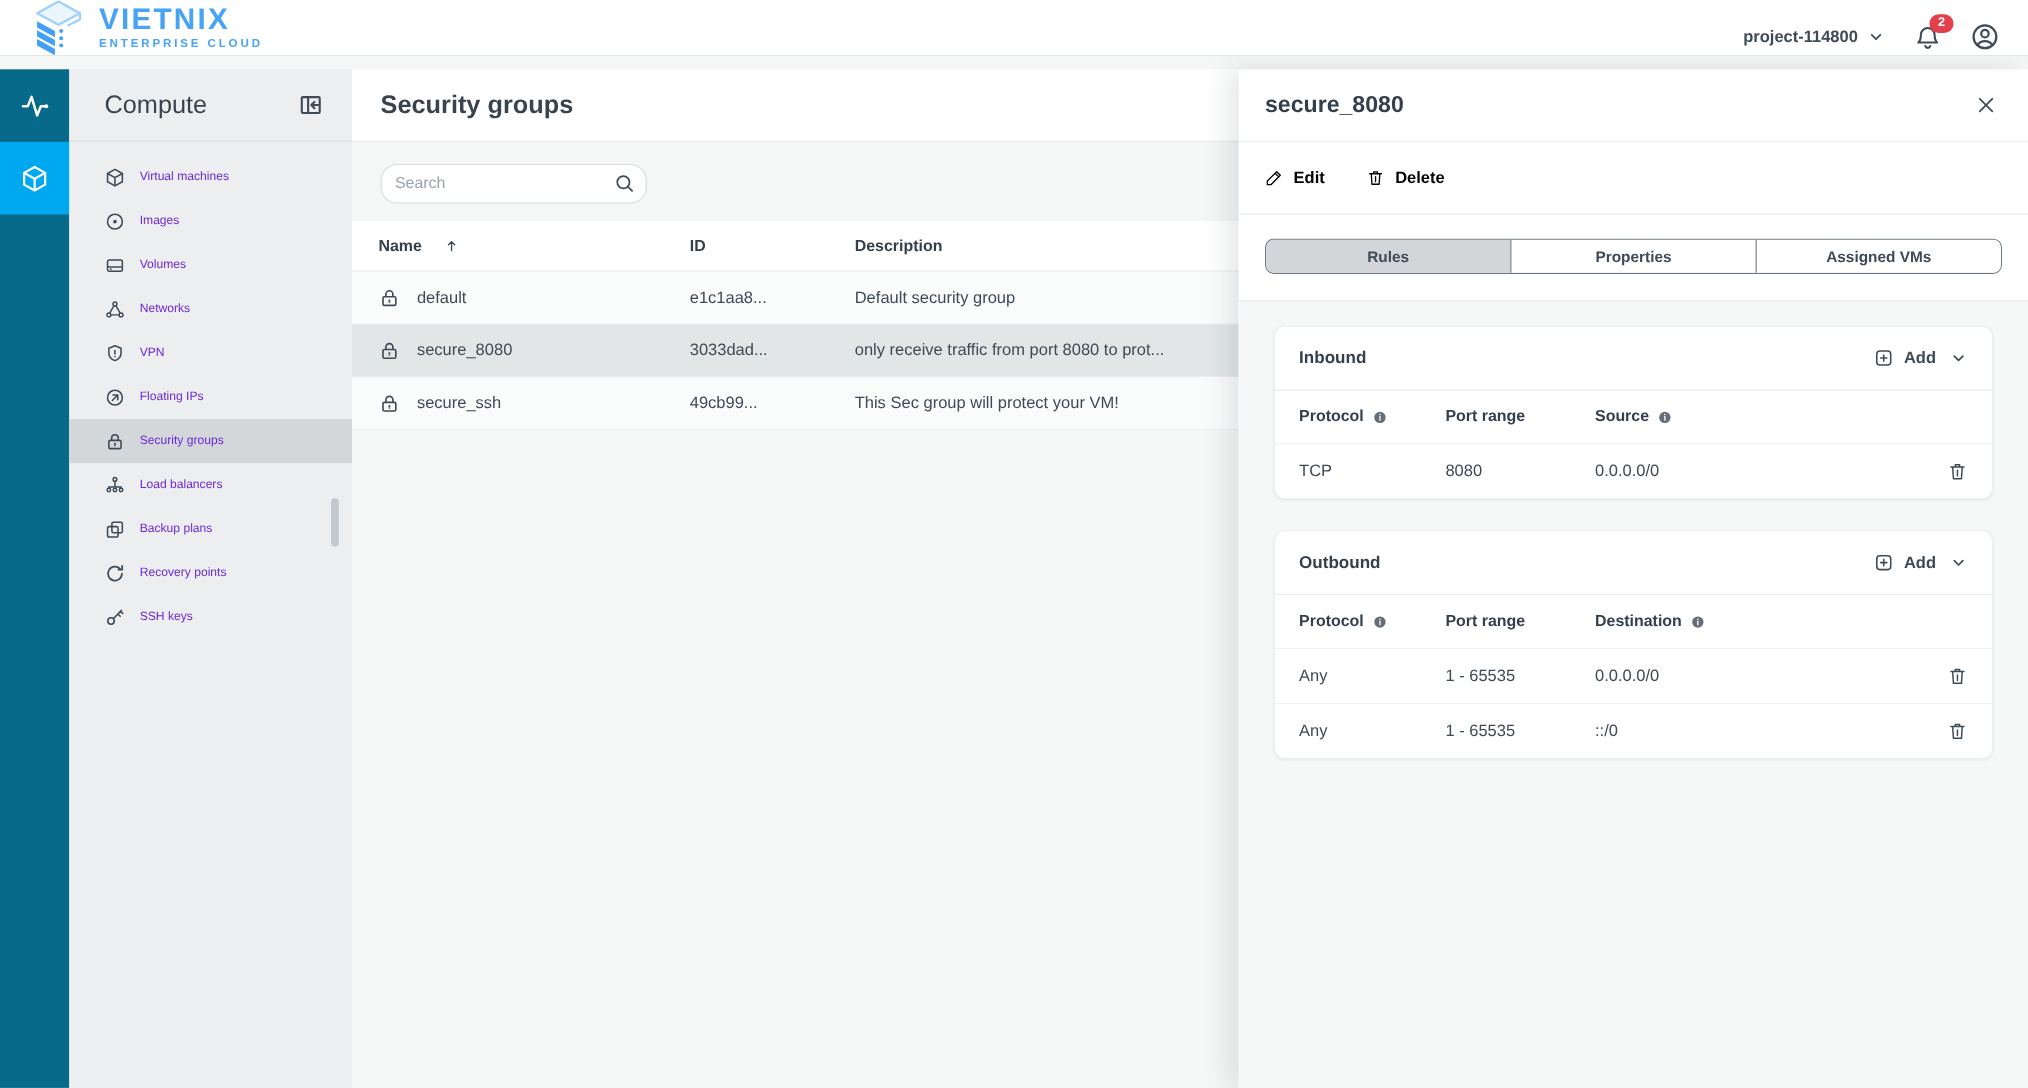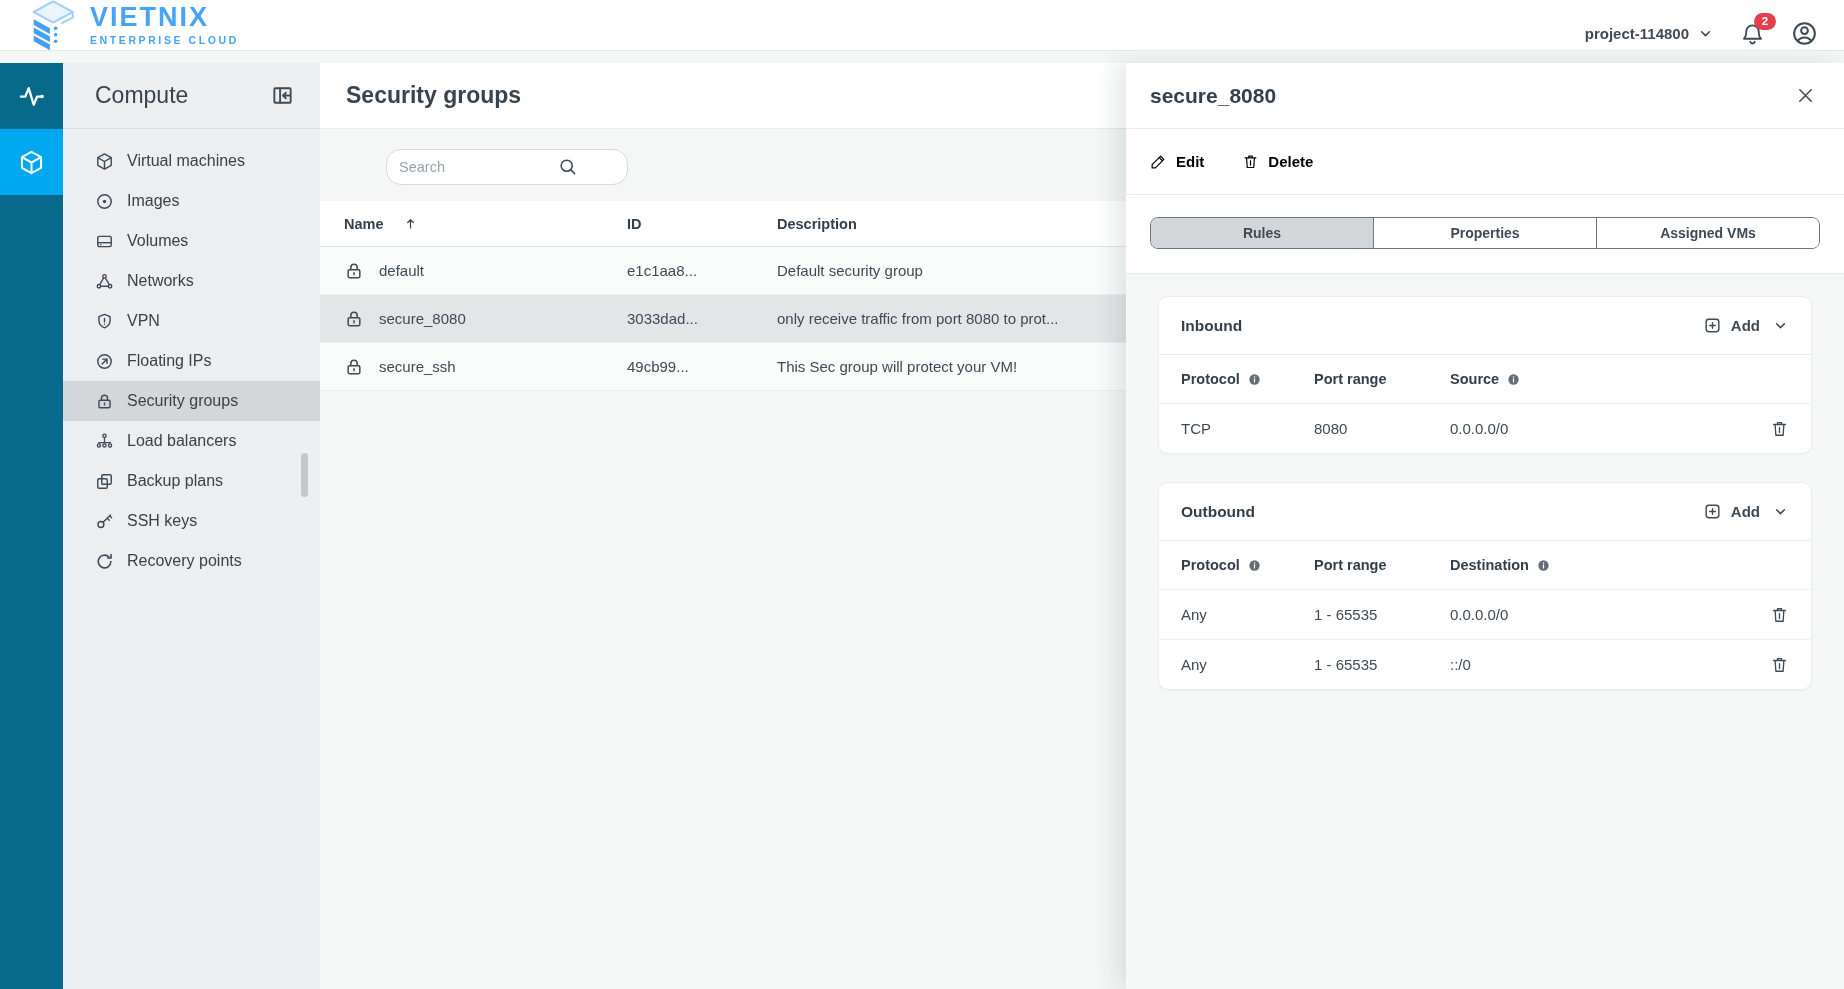--- a/index.html
+++ b/index.html
@@ -31,35 +31,35 @@
   .rail-item.active { background:#00a9ef; }
 
   
   .sidebar { position:absolute; top:63px; left:63px; width:257px; bottom:0; background:#eceef0; z-index:20; }
   .sidebar-header { height:66px; display:flex; align-items:center; justify-content:space-between;
                     padding:0 26px 0 32px; border-bottom:1px solid #dcdfe2; }
   .sidebar-title { font-size:23px; color:#38434e; }
   .collapse-btn { color:#3e4a56; cursor:pointer; }
   .menu { padding-top:12px; }
   .menu-item { height:40px; display:flex; align-items:center; gap:13px; padding:0 12px 0 32px;
-               font-size:16px; color:#404040; cursor:pointer; }
+               font-size:11px; color:#6d28d9; cursor:pointer; }
   .menu-item.selected { background:#d3d7d9; }
   .menu-item svg { color:#3e4a56; }
   .sidebar-thumb { position:absolute; right:12px; top:390px; width:7px; height:44px;
                    background:#c3c8cc; border-radius:4px; }
 
   
   .main { position:absolute; top:63px; left:320px; width:806px; bottom:0; background:#f5f6f6; z-index:10; }
   .main-titlebar { height:66px; background:#fff; border-bottom:1px solid #e8eaec;
                    display:flex; align-items:center; padding:0 26px; }
   .page-title { font-size:23px; color:#38434e; }
   .search-wrap { position:relative; width:242px; height:36px; margin:20px 0 16px 26px; }
   .search-wrap input { width:100%; height:100%; border:1px solid #d6dadd; border-radius:15px;
                        background:#fff; padding:0 38px 0 12px; font-size:14.5px; color:#3e4a56;
-                       font-family:"Liberation Sans", sans-serif; outline:none;margin-left:40px; }
+                       font-family:"Liberation Sans", sans-serif; outline:none; }
   .search-wrap input::placeholder { color:#9aa3ad; }
   .search-ic { position:absolute; right:11px; top:8px; color:#3e4a56; }
 
   .table { background:#fff; }
   .trow { display:flex; align-items:center; height:48px; padding:0 0 0 24px;
           border-bottom:1px solid #eceeef; font-size:15px; cursor:pointer; background:#fafbfb; }
   .trow.thead { height:46px; font-size:14.5px; font-weight:bold; color:#333f4b; cursor:default;
                 background:#fff; border-bottom:1px solid #e4e7e9; }
   .trow.selected { background:#e2e6e7; }
   .c-name { width:283px; display:flex; align-items:center; gap:15px; }
@@ -374,29 +374,29 @@
         <span>Load balancers</span>
       </div>
       <div class="menu-item">
         <svg class="ic" width="19" height="19">
             <use href="#i-copy"></use>
           </svg>
         <span>Backup plans</span>
       </div>
       <div class="menu-item">
         <svg class="ic" width="19" height="19">
+            <use href="#i-rotate"></use>
+          </svg>
+        <span>Recovery points</span>
+      </div>
+      <div class="menu-item">
+        <svg class="ic" width="19" height="19">
             <use href="#i-key"></use>
           </svg>
         <span>SSH keys</span>
-      </div>
-      <div class="menu-item">
-        <svg class="ic" width="19" height="19">
-            <use href="#i-rotate"></use>
-          </svg>
-        <span>Recovery points</span>
       </div>
     </div>
     <div class="sidebar-thumb"></div>
   </aside>
 
   <main class="main">
     <div class="main-titlebar">
       <h1 class="page-title">Security groups</h1>
     </div>
     <div class="search-wrap">

